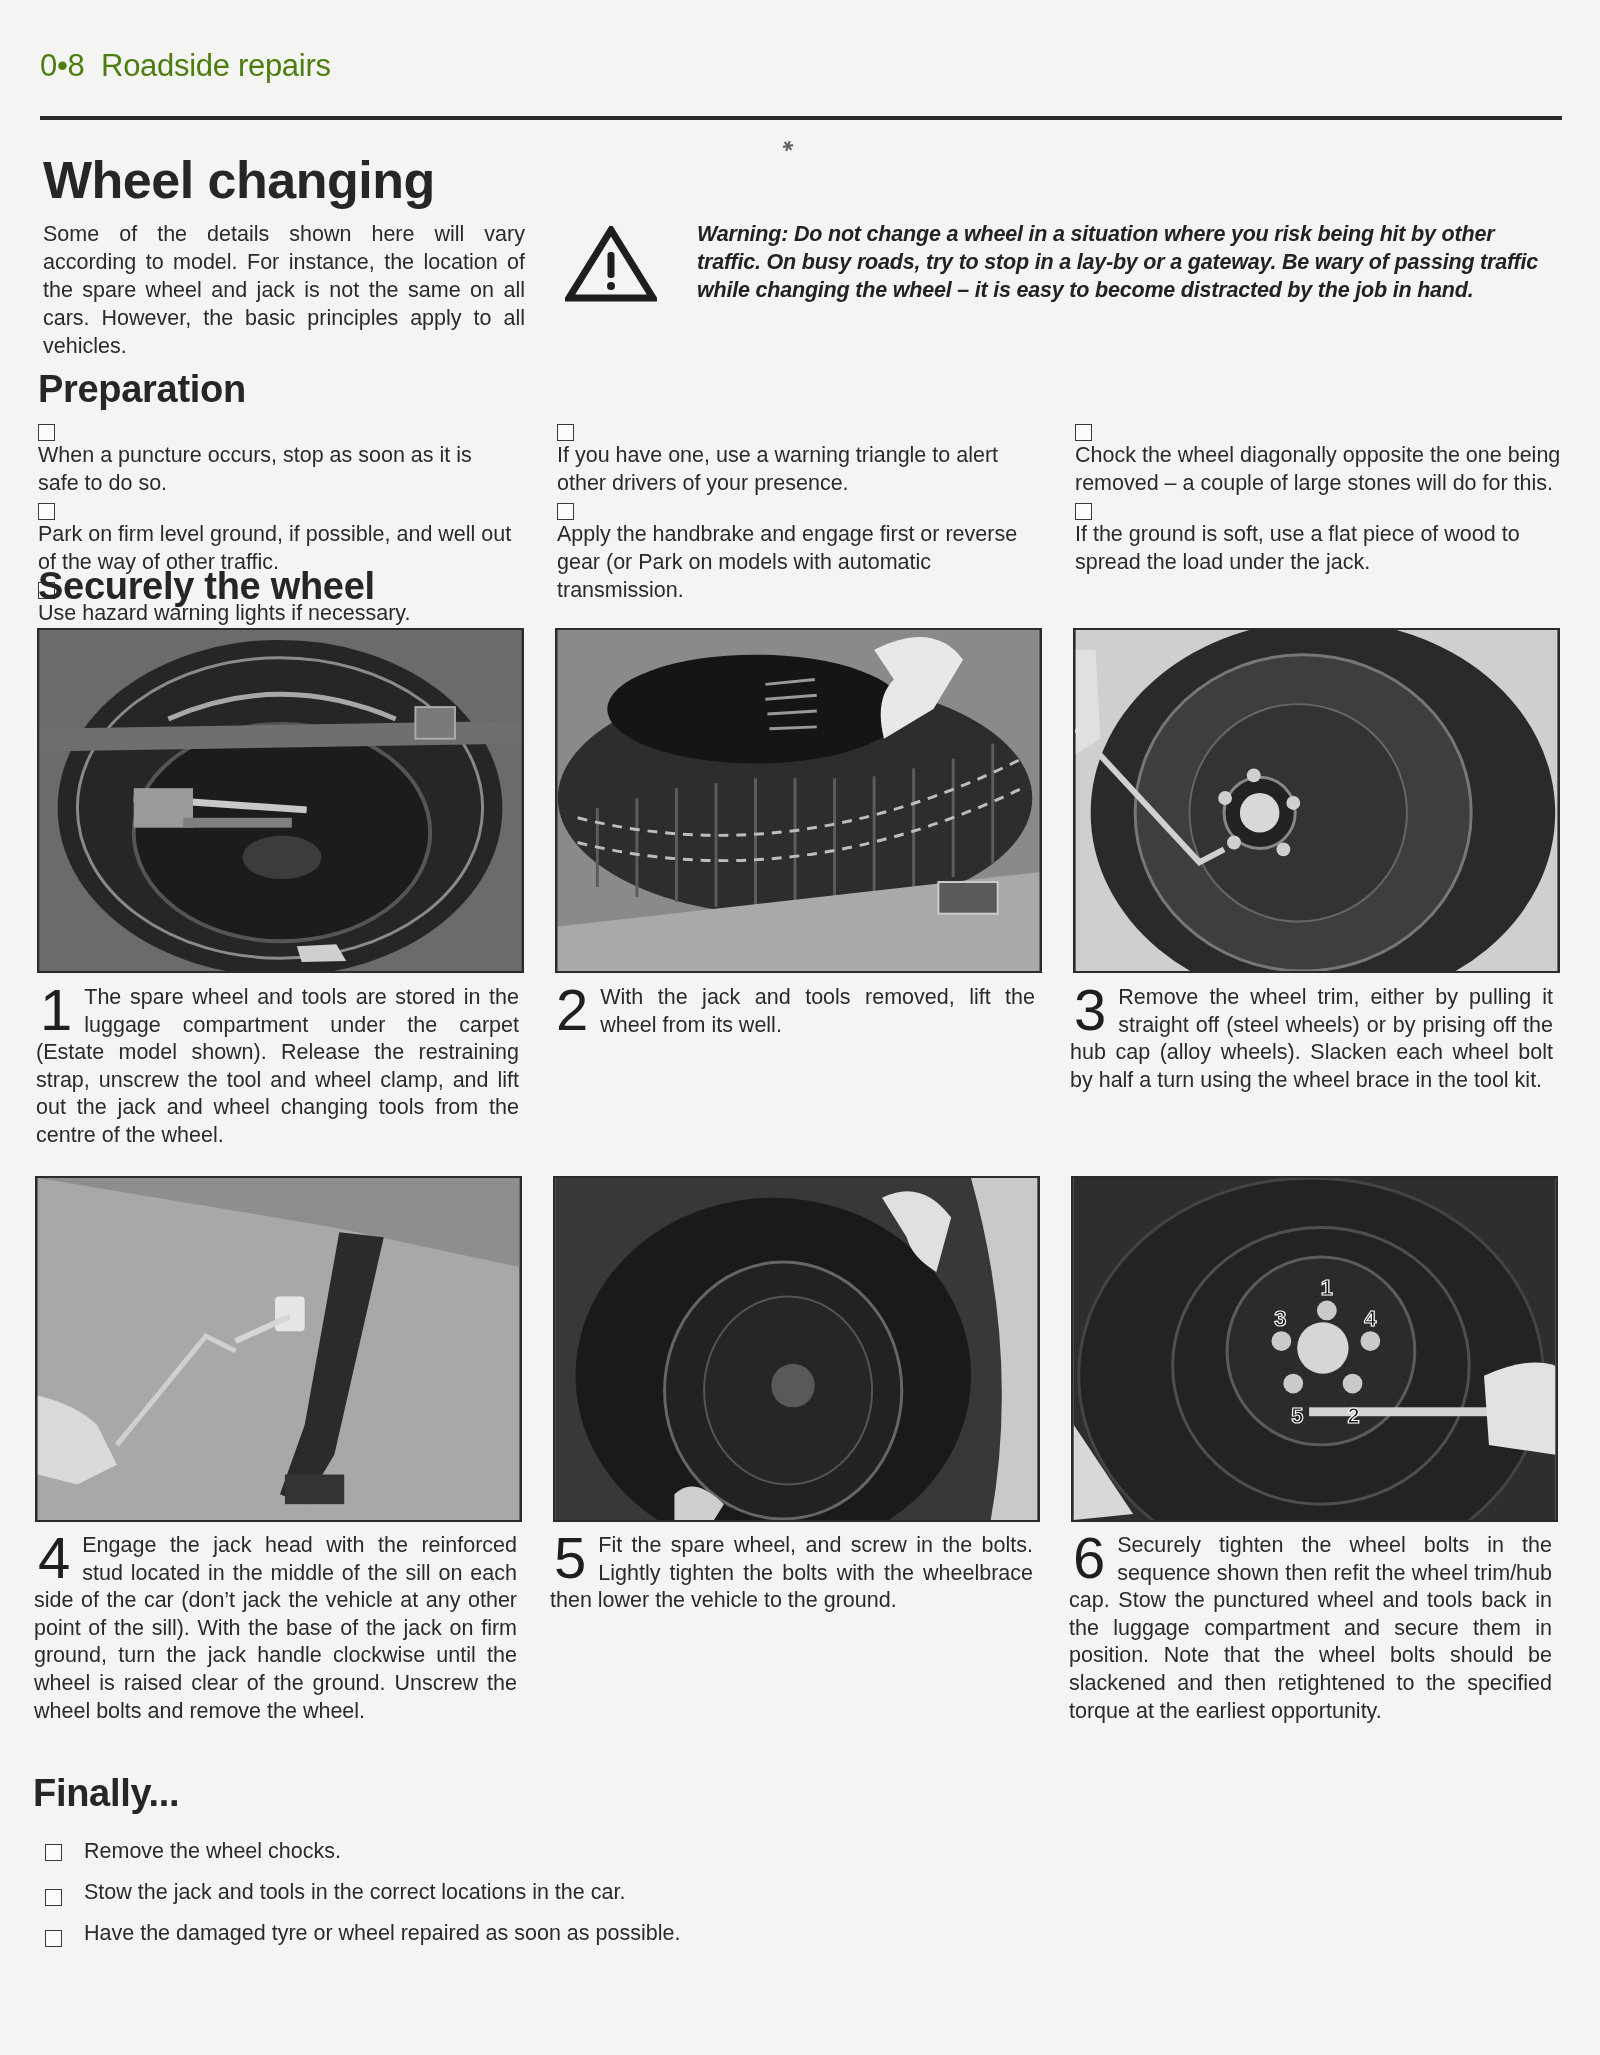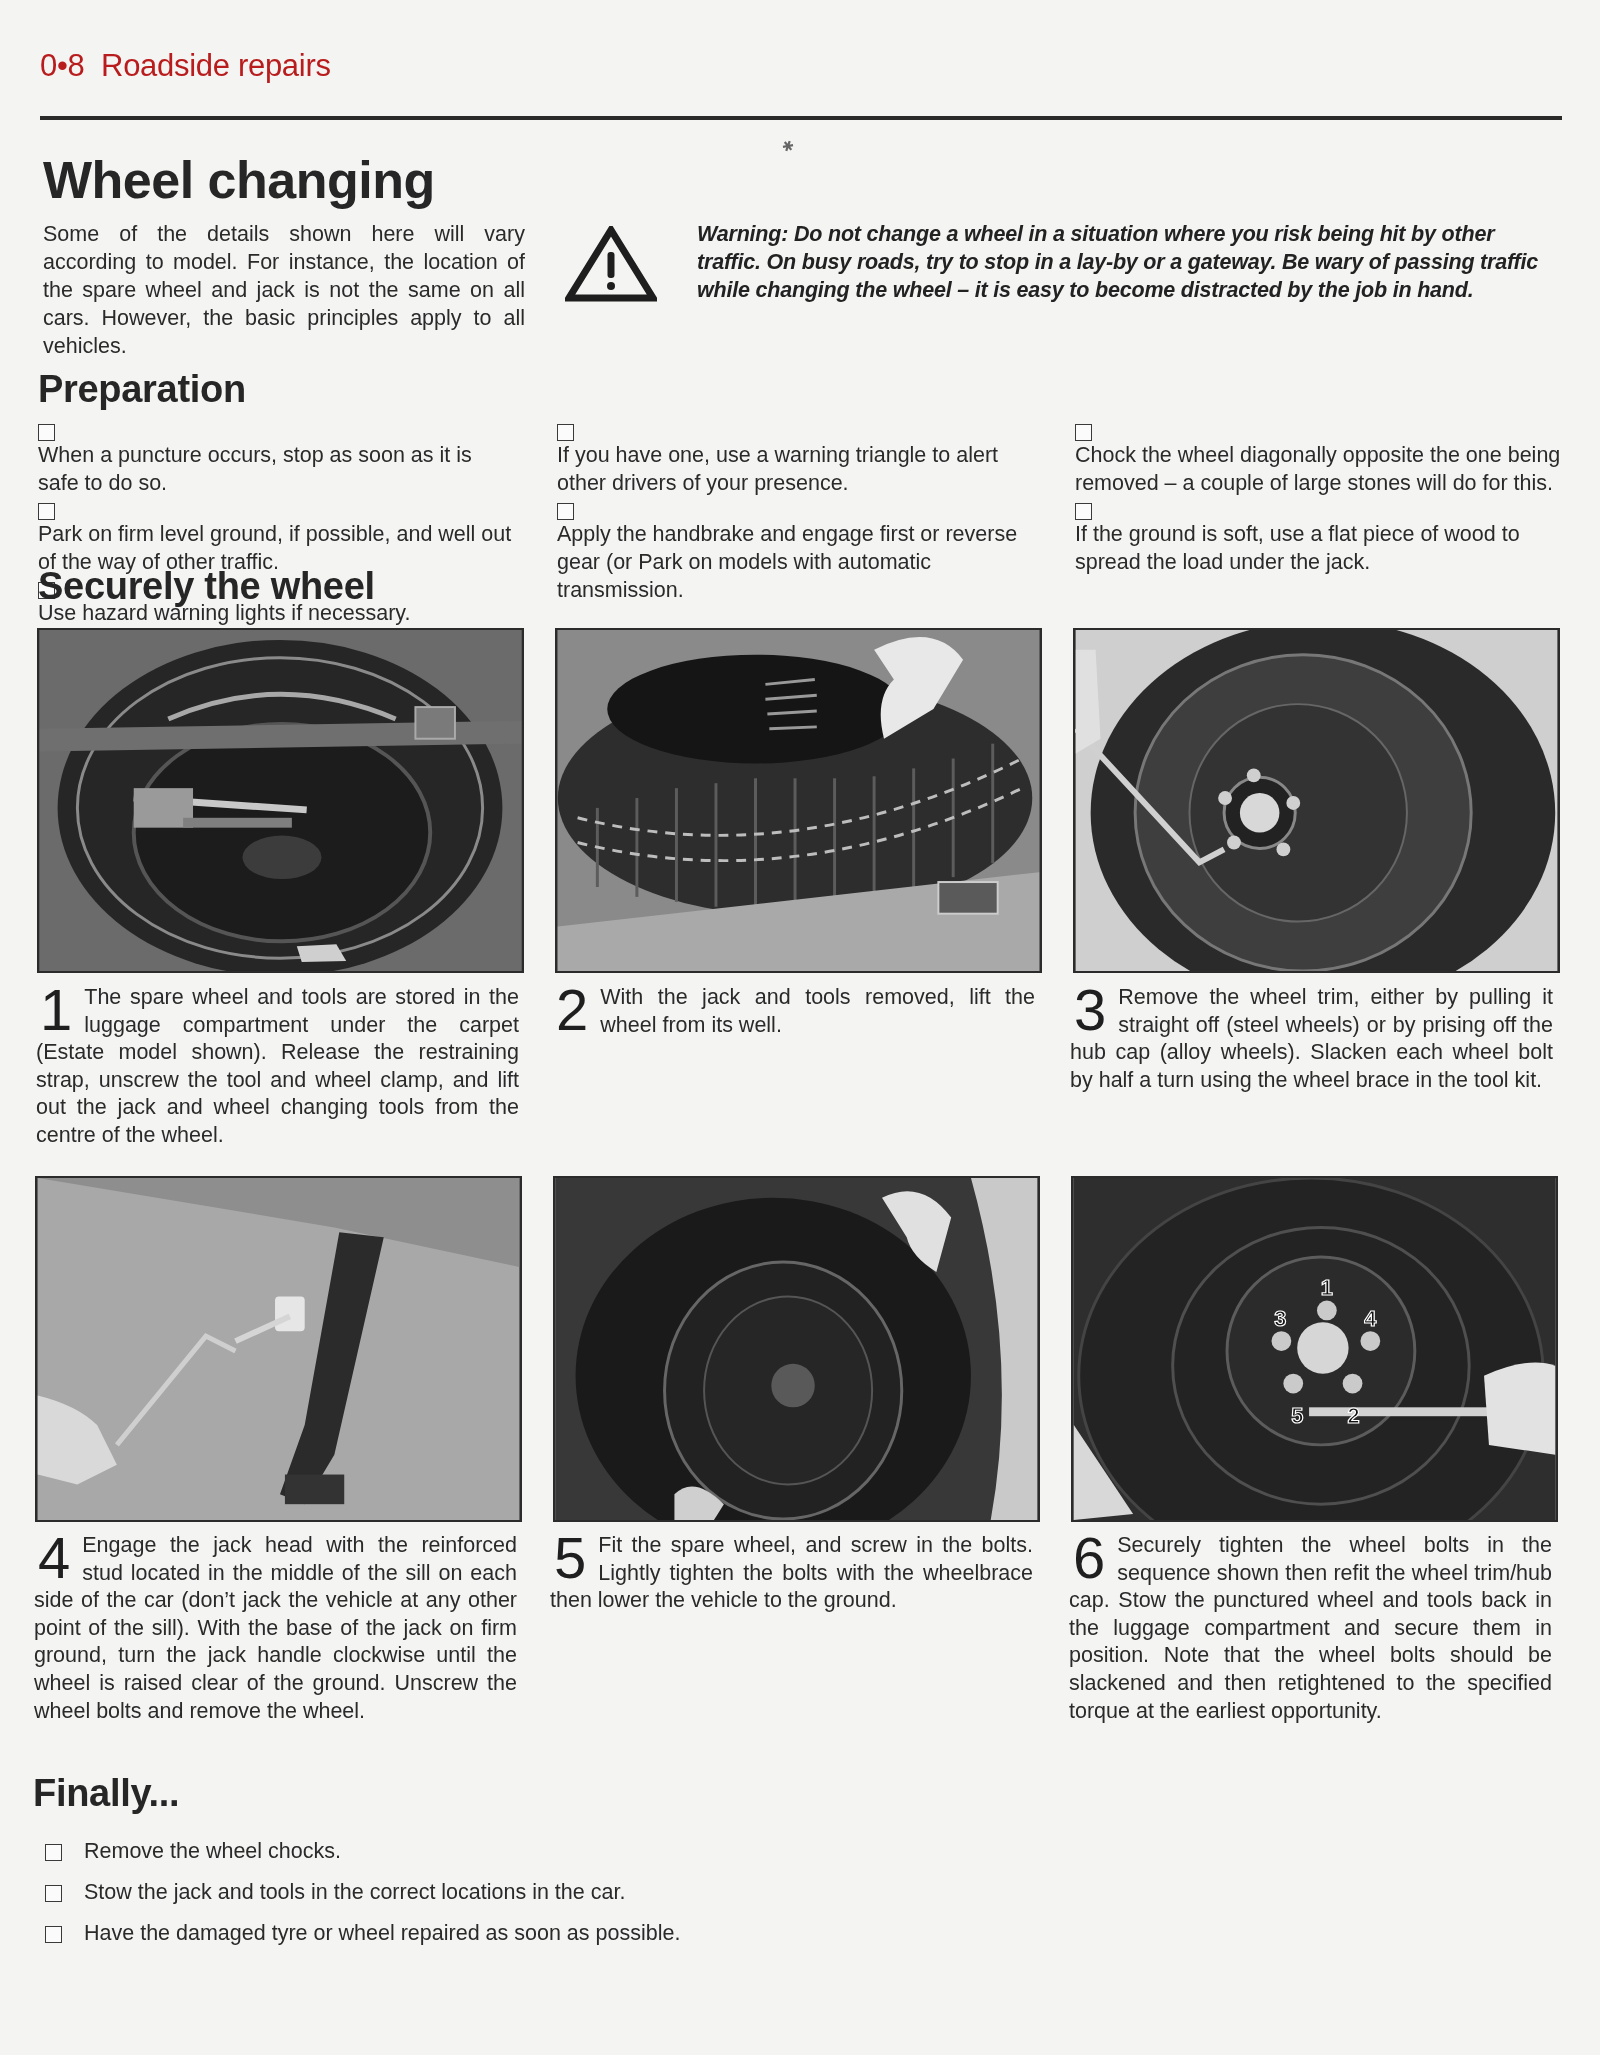--- a/index.html
+++ b/index.html
@@ -9,21 +9,21 @@
     font-family: "Liberation Sans", sans-serif;
     color: #1f1f1f;
     position: relative;
     overflow: hidden;
   }
   .page { position: absolute; inset: 0; }
 
   
   .running-head {
     position: absolute; left: 40px; top: 48px;
-    font-size: 31px; color: #b91c1c; letter-spacing: -0.3px;
+    font-size: 31px; color: #4d7c0f; letter-spacing: -0.3px;
   }
   .rule {
     position: absolute; left: 40px; top: 116px; width: 1522px; height: 4px;
     background: #2a2a2a;
   }
 
   .title {
     position: absolute; left: 43px; top: 150px;
     font-size: 52px; font-weight: bold; color: #262626; letter-spacing: -0.5px;
   }
@@ -63,21 +63,21 @@
   .caption {
     position: absolute; width: 483px;
     font-size: 21.5px; line-height: 27.6px; color: #2a2a2a; text-align: justify;
   }
   .caption .num {
     float: left; font-size: 58px; line-height: 48px; margin: 2px 12px 0 4px; color: #1f1f1f;
   }
 
   .finally-list { position: absolute; left: 33px; top: 1838px; width: 1100px; list-style: none; }
   .finally-list li { display: flex; font-size: 21.5px; line-height: 27px; color: #2a2a2a; padding-left: 12px; }
-  .finally-list li + li { margin-top: 14px; }
+  .finally-list li + li { margin-top: 14px; align-items: flex-end; }
   .finally-list .box { margin-right: 22px; margin-top: 6px; }
 
   .speck { position: absolute; top: 138px; left: 782px; font-size: 14px; color: #666; transform: rotate(20deg); }
 </style>
 </head>
 <body>
 
 <div class="page">
 
   <div class="running-head">

